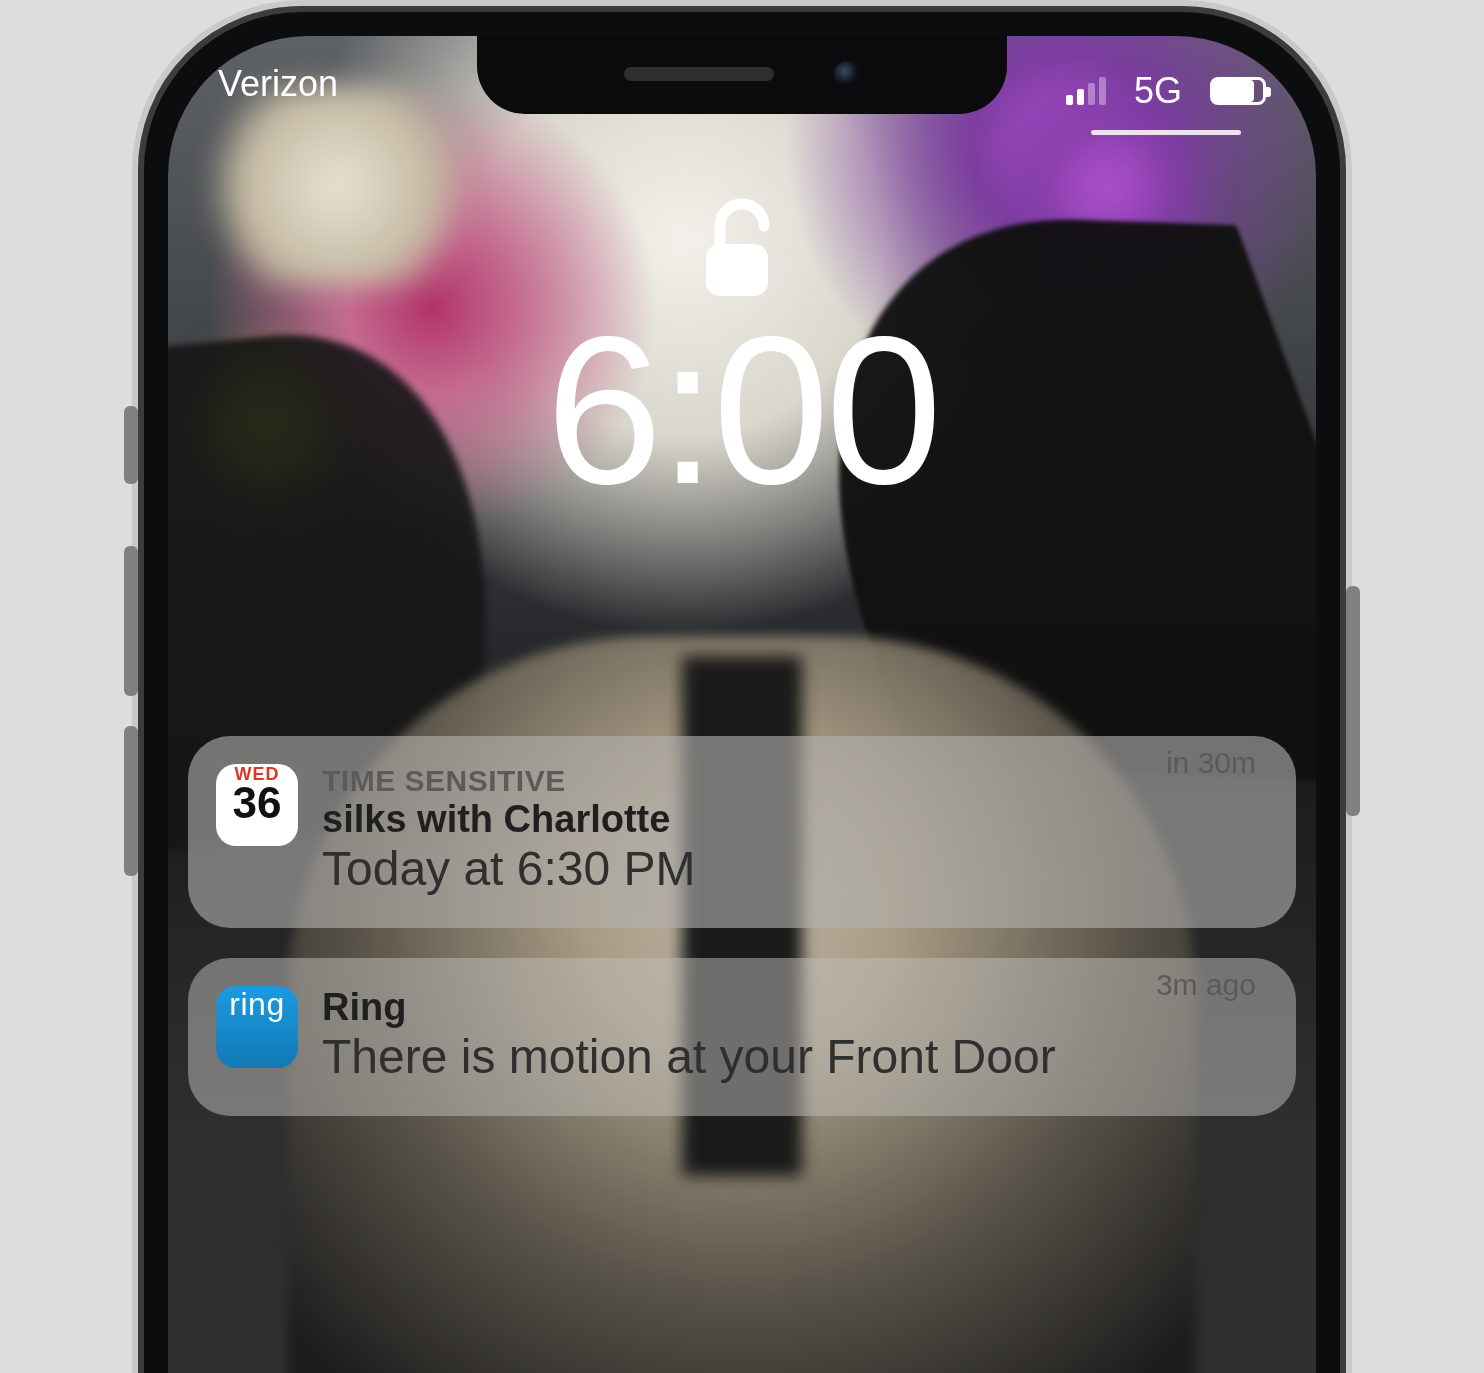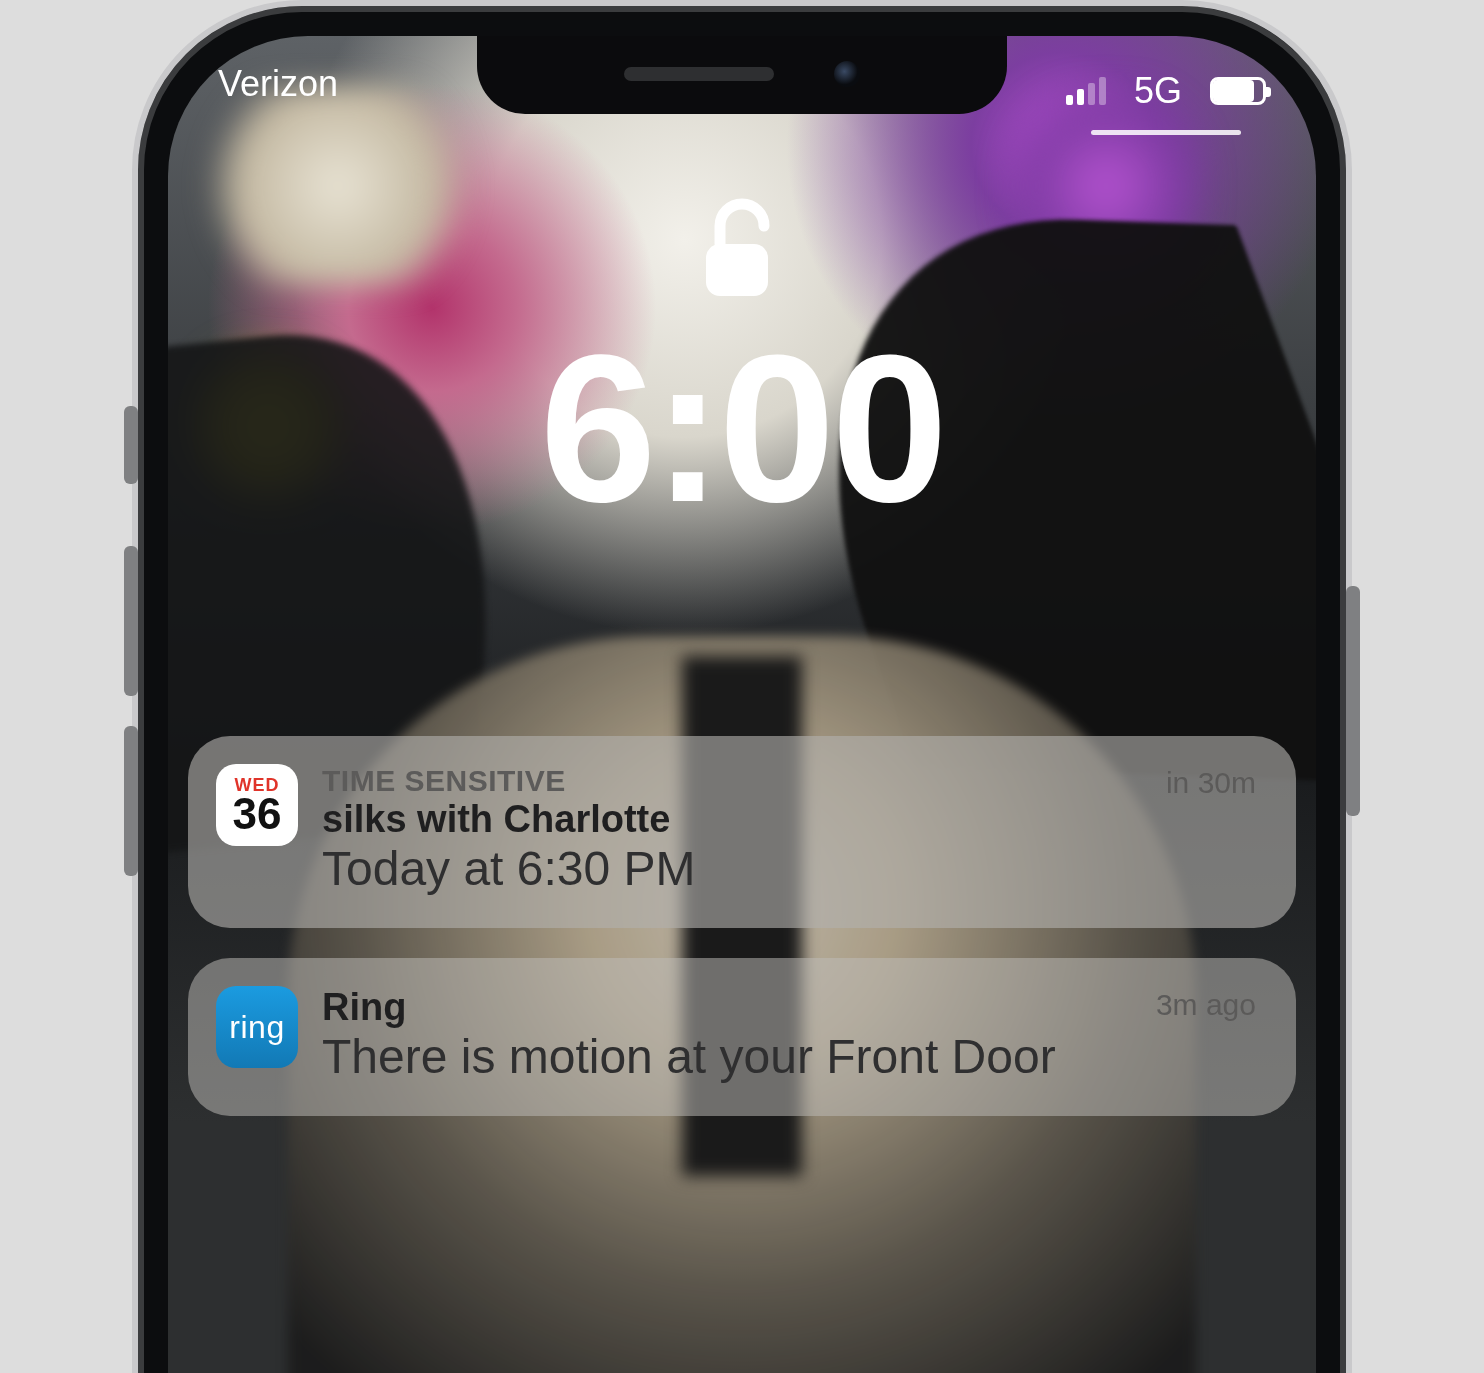--- a/index.html
+++ b/index.html
@@ -68,45 +68,45 @@
     .sig { display:flex; align-items:flex-end; gap:4px; height:28px;}
     .sig b { display:block; width:7px; background:#fff; border-radius:2px;}
     .sig b:nth-child(1){height:10px;} .sig b:nth-child(2){height:16px;} .sig b:nth-child(3){height:22px; background:rgba(255,255,255,0.35);} .sig b:nth-child(4){height:28px; background:rgba(255,255,255,0.35);}
     .batt { width:56px; height:28px; border:3px solid #fff; border-radius:8px; position:relative;}
     .batt::after { content:''; position:absolute; right:-8px; top:7px; width:5px; height:10px; background:#fff; border-radius:0 3px 3px 0;}
     .batt i { display:block; height:100%; width:82%; background:#fff; border-radius:4px;}
     .underline { width:150px; height:5px; background:rgba(255,255,255,0.85); border-radius:3px; margin-top:4px;}
 
     
     .lock { position:absolute; top:160px; left:50%; transform:translateX(-50%); }
-    .time { position:absolute; top:288px; left:0; right:0; text-align:center; font-size:210px; font-weight:700; letter-spacing: -4px; line-height:1;}
+    .time { position:absolute; top:270px; left:0; right:0; text-align:center; font-size:210px; font-weight:400; letter-spacing: -4px; line-height:1;}
     .date { position:absolute; top:510px; left:0; right:0; text-align:center; font-size:50px; font-weight:400; }
 
     
     .notif-wrap { position:absolute; top:700px; left:20px; right:20px; display:flex; flex-direction:column; gap:30px; }
     .notif {
       background: rgba(178,176,173,0.62);
       -webkit-backdrop-filter: blur(8px);
       border-radius: 42px;
       padding: 28px 36px 32px 28px;
       display:flex; gap:24px;
       color:#2d2d2e;
       position:relative;
     }
     .notif.dim { background: rgba(190,188,185,0.52); }
-    .notif .icon { width:82px; height:82px; border-radius:20px; flex-shrink:0; display:flex; flex-direction:column; align-items:center; justify-content:center; font-weight:600;}
+    .notif .icon { width:82px; height:82px; border-radius:20px; flex-shrink:0; display:flex; flex-direction:column; align-items:center; font-weight:600;}
     .icon.cal { background:#fff; }
     .icon.cal .dow { font-size:18px; color:#e0342a; letter-spacing:1px; margin-bottom:-4px;}
     .icon.cal .num { font-size:44px; color:#111; line-height:1;}
     .icon.ring { background: linear-gradient(180deg, #1b9be0 0%, #1279b5 100%); color:#fff; font-size:32px; font-weight:400; letter-spacing:0.5px;}
     .notif .body { flex:1; }
     .notif .tag { font-size:30px; font-weight:600; color:#5c5b5a; letter-spacing:0.5px; }
     .notif .title { font-size:38px; font-weight:600; color:#1f1f20; }
     .notif .sub { font-size:48px; font-weight:400; color:#2f2f30; }
-    .notif .ts { position:absolute; top:30px; right:40px; font-size:30px; color:#5b5a59; }
+    .notif .ts { position:absolute; top:10px; right:40px; font-size:30px; color:#5b5a59; }
 
   </style>
 </head>
 <body>
 
 <div class="stage">
   <div class="phone">
     <span class="btn-side left1"></span>
     <span class="btn-side left2"></span>
     <span class="btn-side left3"></span>

